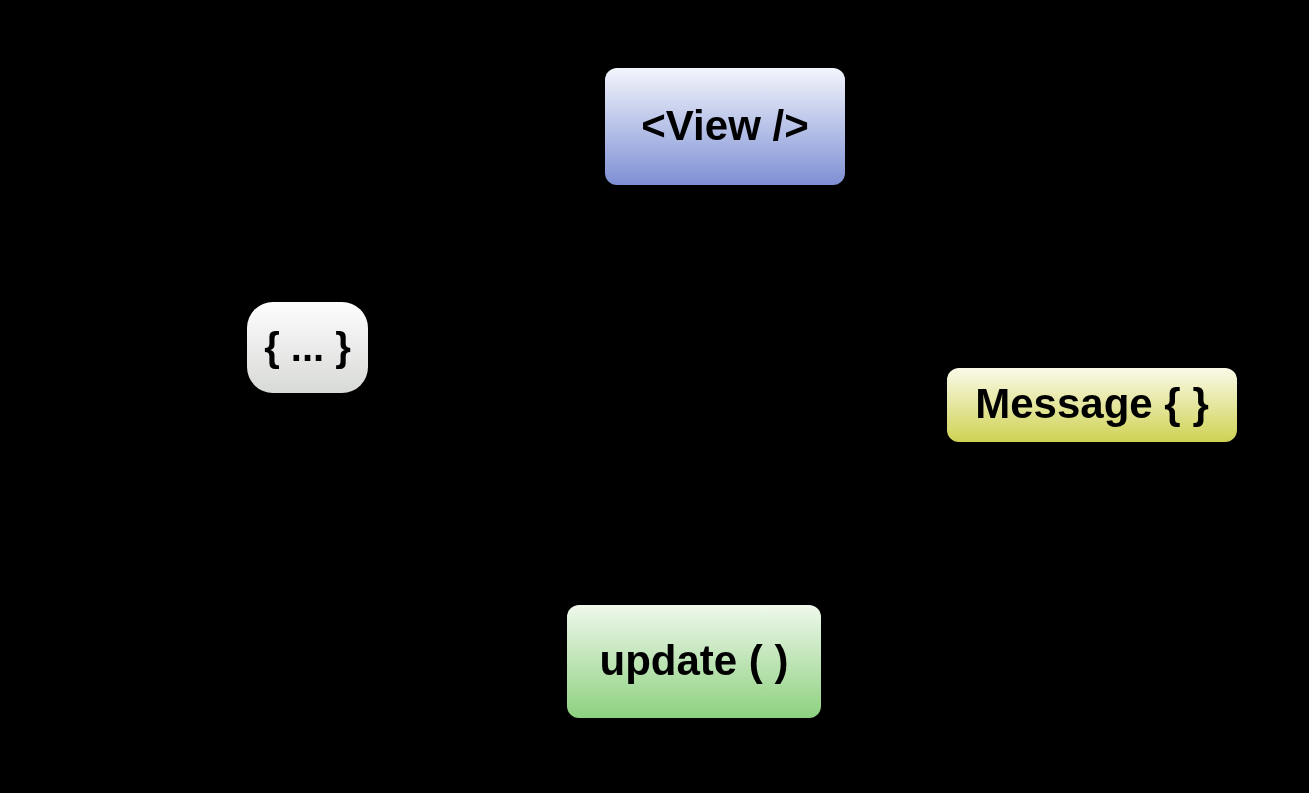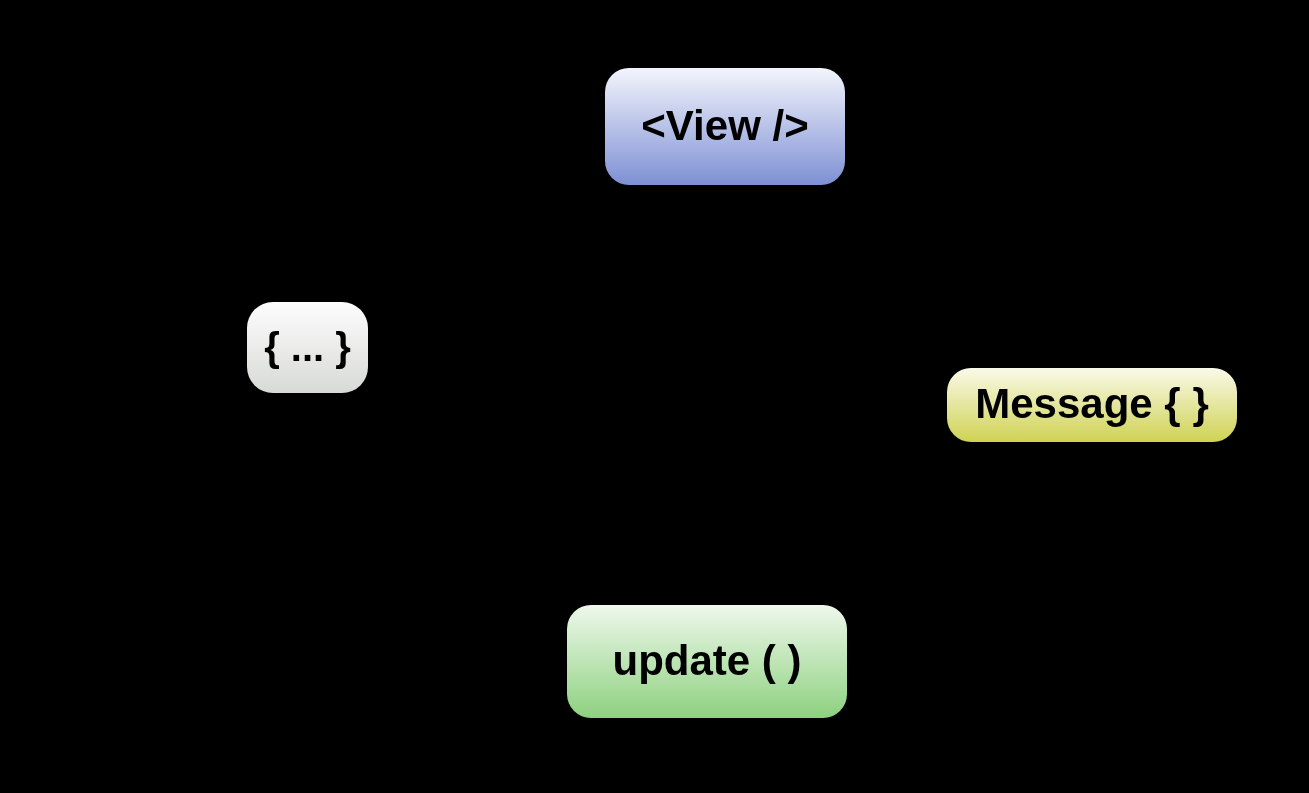--- a/index.html
+++ b/index.html
@@ -17,21 +17,21 @@
     position: relative;
     width: 1309px;
     height: 793px;
     background: #000000;
   }
   .node {
     position: absolute;
     display: flex;
     align-items: center;
     justify-content: center;
-    border-radius: 24px;
+    border-radius: 12px;
     box-sizing: border-box;
     box-shadow: 0 2px 4px rgba(0,0,0,0.55);
   }
   .node-label {
     font-weight: bold;
     color: #000000;
     font-size: 42px;
     letter-spacing: 0px;
     white-space: nowrap;
     line-height: 1;
@@ -56,21 +56,21 @@
   }
   .node--message {
     left: 947px;
     top: 368px;
     width: 290px;
     height: 74px;
   }
   .node--update {
     left: 567px;
     top: 605px;
-    width: 280px;
+    width: 254px;
     height: 113px;
   }
 </style>
 </head>
 <body style="background: rgb(0, 0, 0);">
 
 <div class="stage">
 
   <div class="node node--view" style="background-image: linear-gradient(rgb(243, 245, 252) 0%, rgb(126, 144, 212) 100%);">
     <span class="node-label">&lt;View /&gt;</span>

